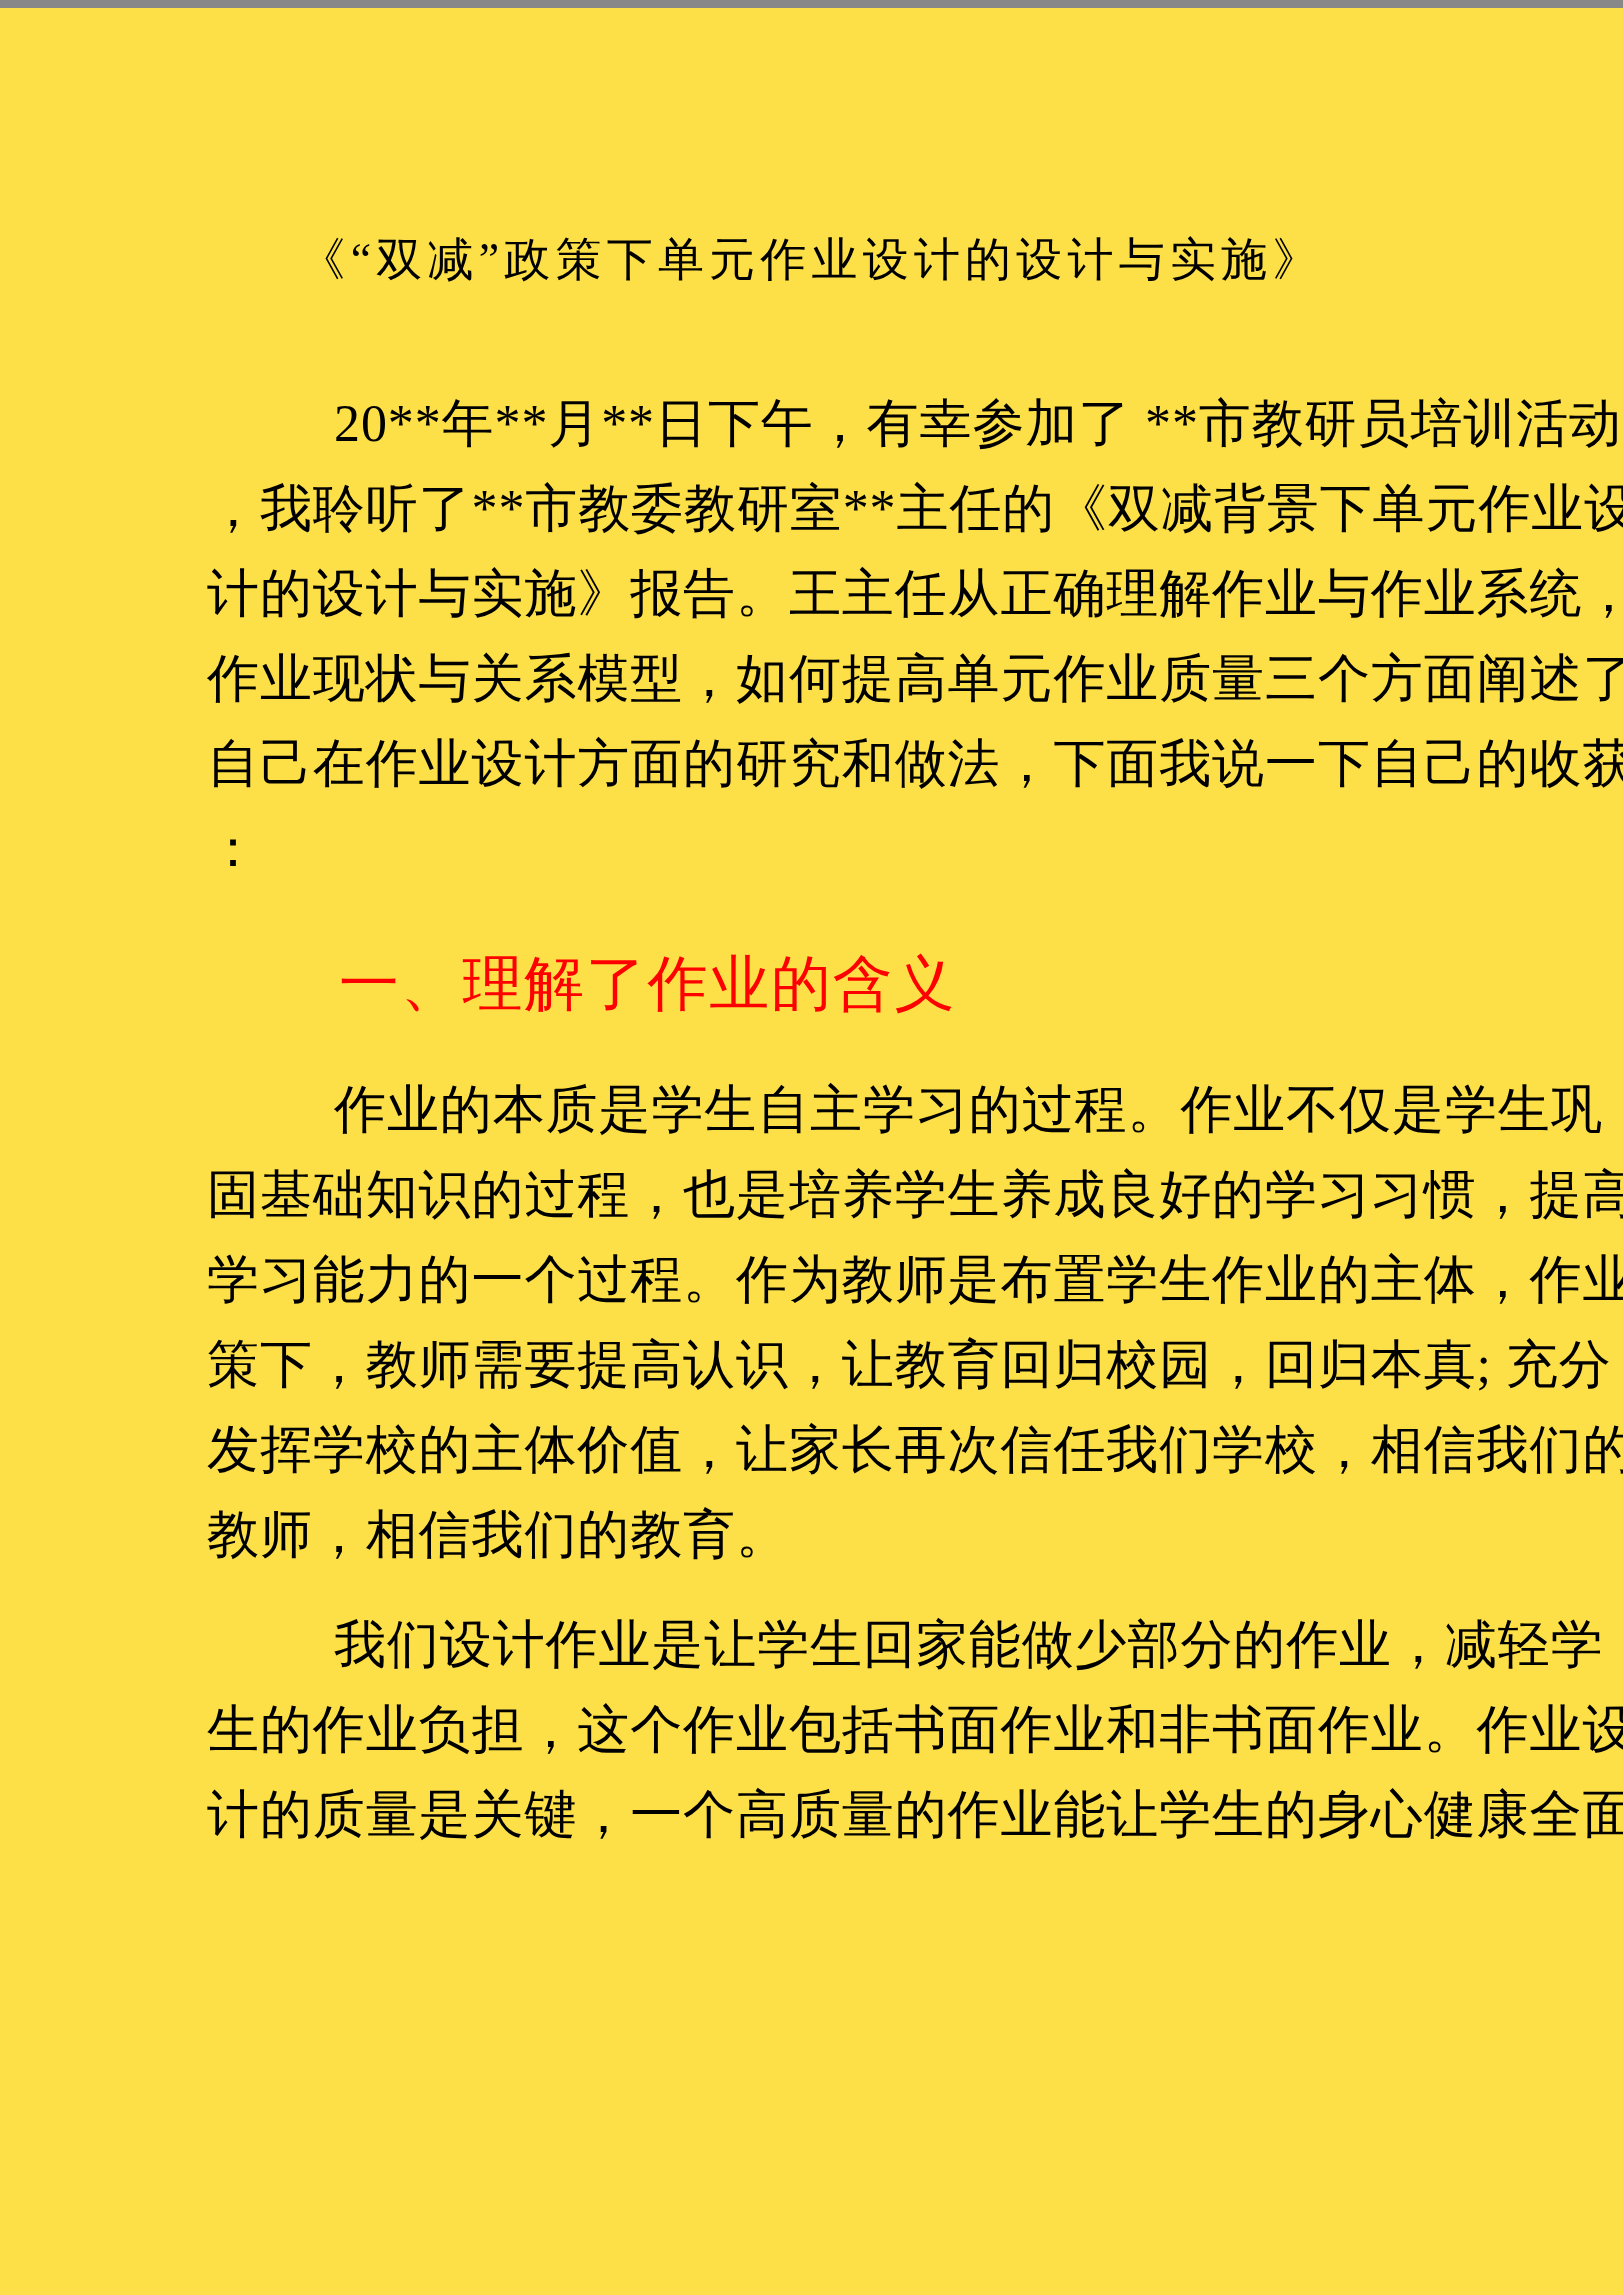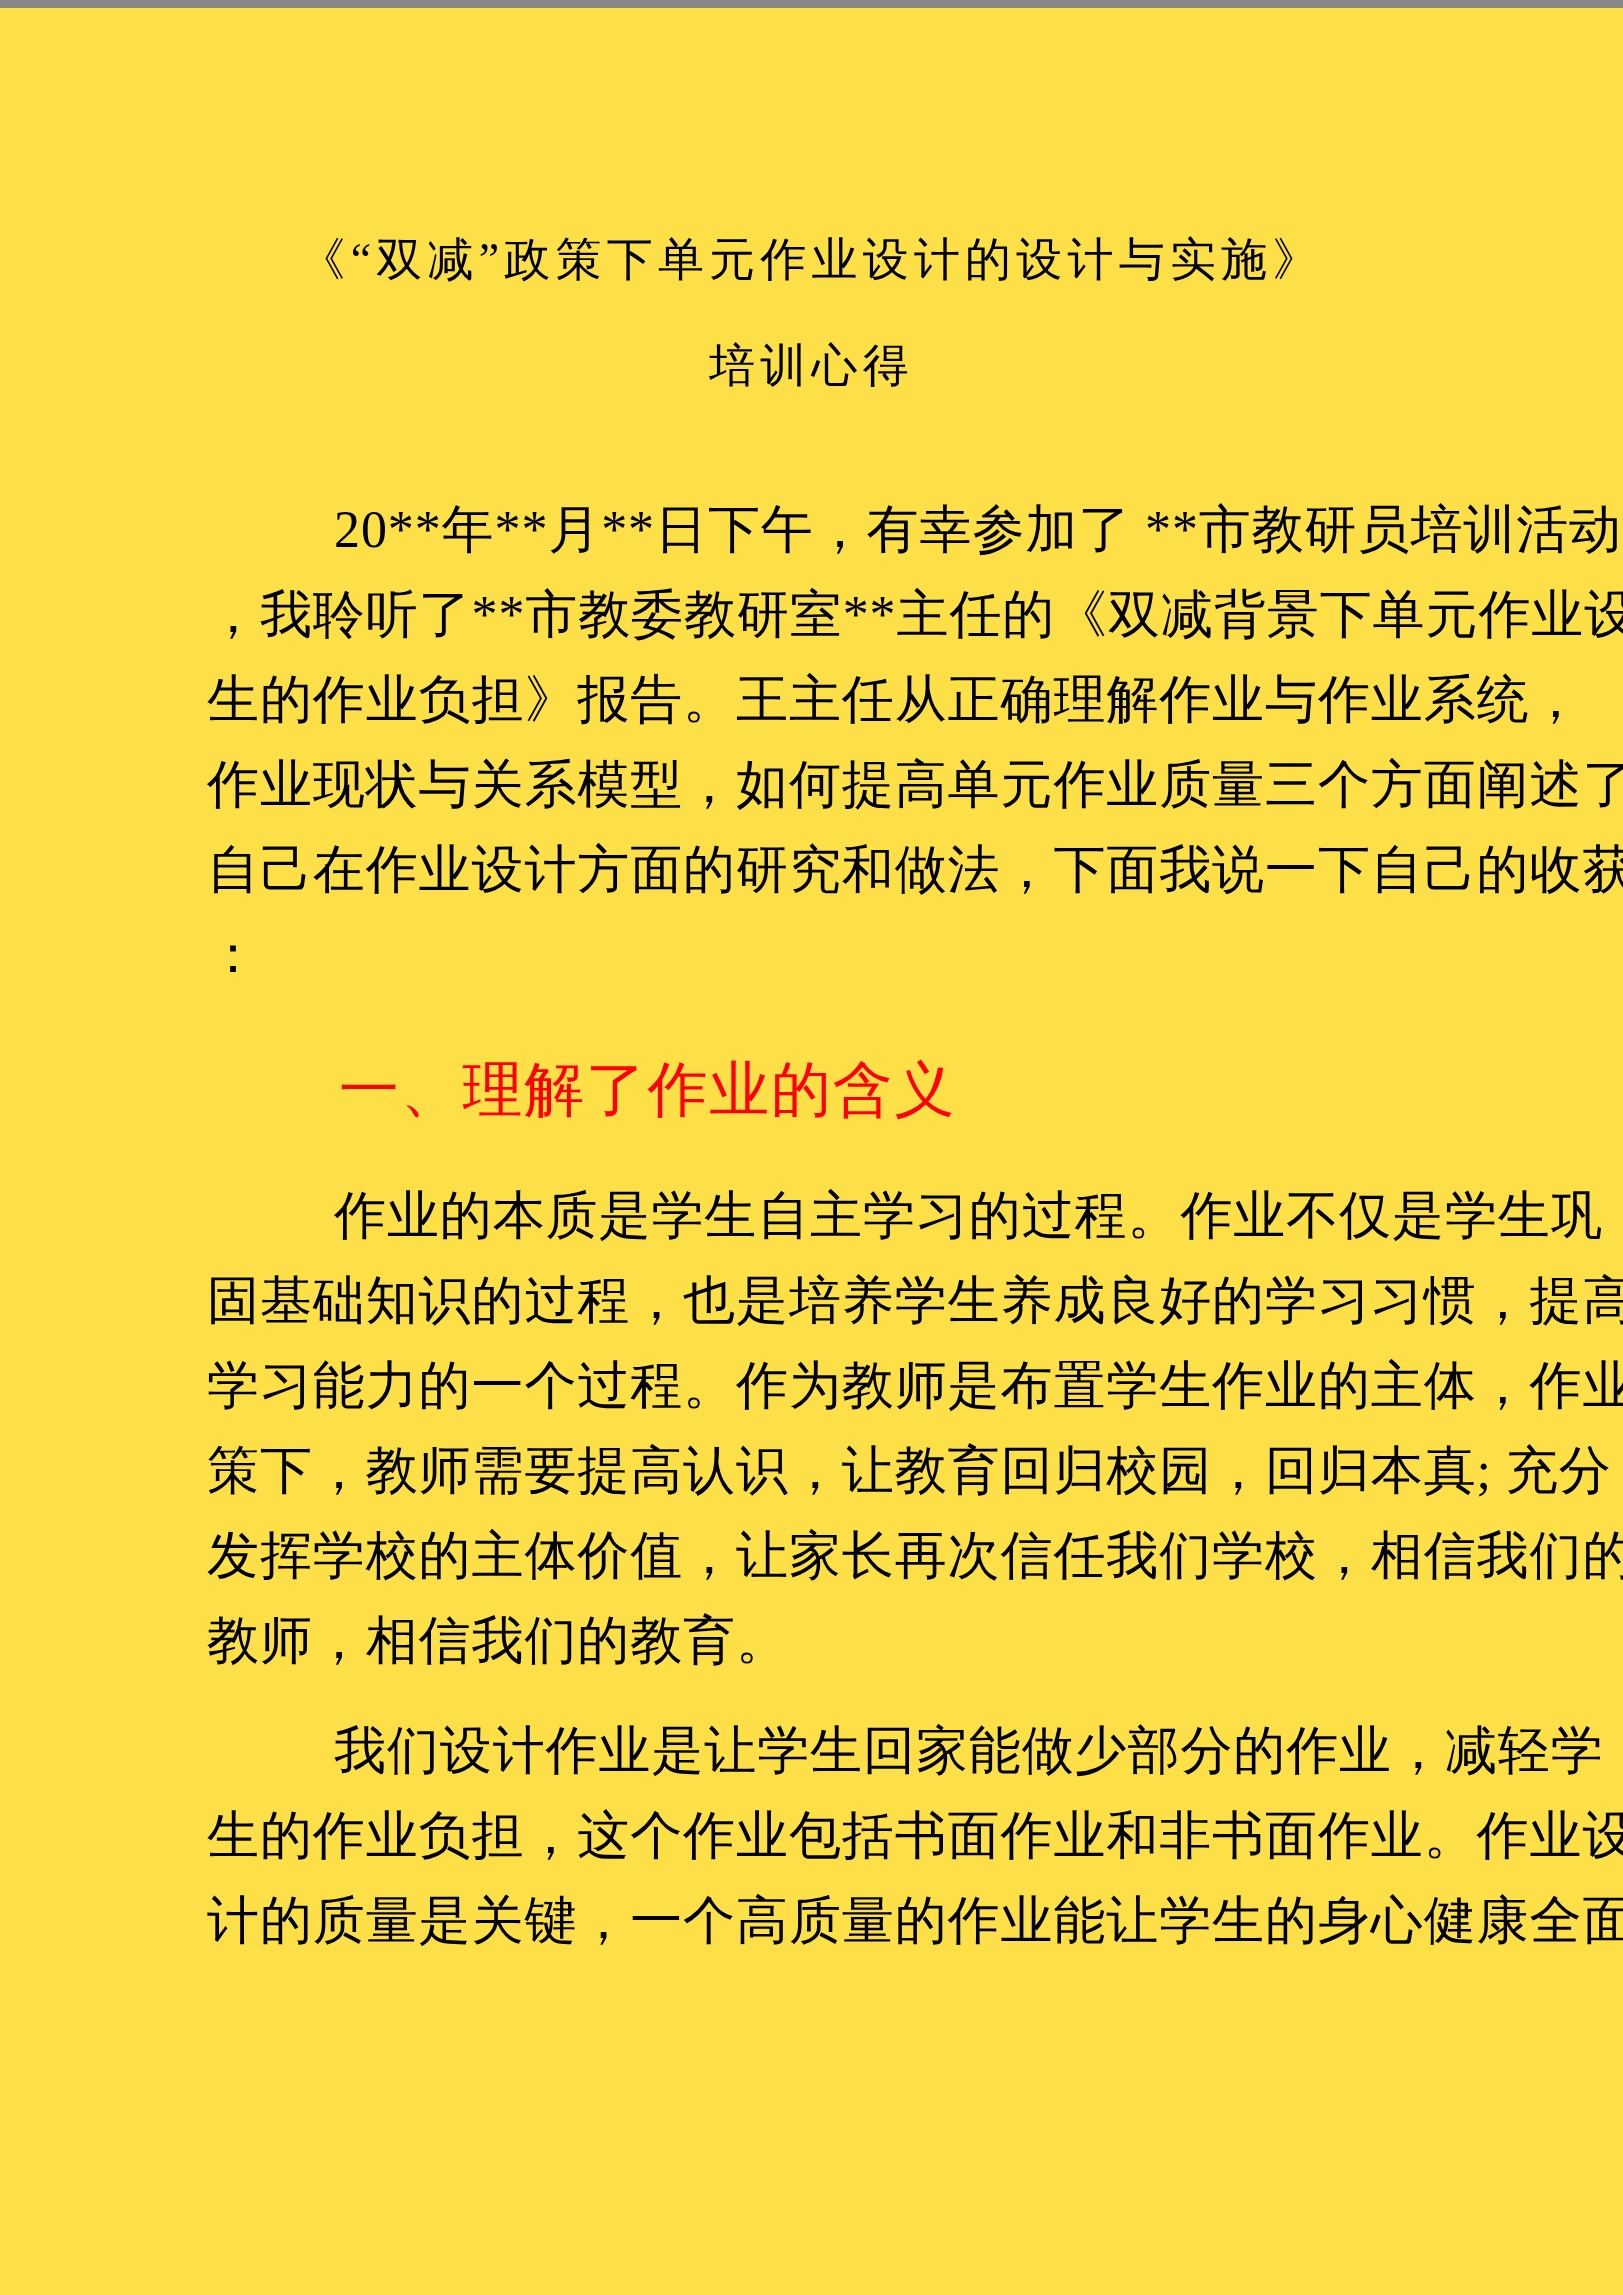--- a/index.html
+++ b/index.html
@@ -59,29 +59,28 @@
   }
   .heading .line { white-space: nowrap; }
 </style>
 </head>
 <body>
 
 <div class="page">
 
   <h1 class="doc-title">
       <div class="line">《“双减”政策下单元作业设计的设计与实施》</div>
-      <div class="line">培训心得</div>
     </h1>
 
   <div class="content">
 
     <div class="para para-1">
         <div class="line first-line">20**年**月**日下午，有幸参加了 **市教研员培训活动</div>
         <div class="line">，我聆听了**市教委教研室**主任的《双减背景下单元作业设</div>
-        <div class="line">生的作业负担》报告。王主任从正确理解作业与作业系统，</div>
+        <div class="line">计的设计与实施》报告。王主任从正确理解作业与作业系统，</div>
         <div class="line">作业现状与关系模型，如何提高单元作业质量三个方面阐述了</div>
         <div class="line">自己在作业设计方面的研究和做法，下面我说一下自己的收获</div>
         <div class="line">：</div>
       </div>
 
     <h2 class="heading">
         <div class="line">一、理解了作业的含义</div>
       </h2>
 
     <div class="para para-2">

